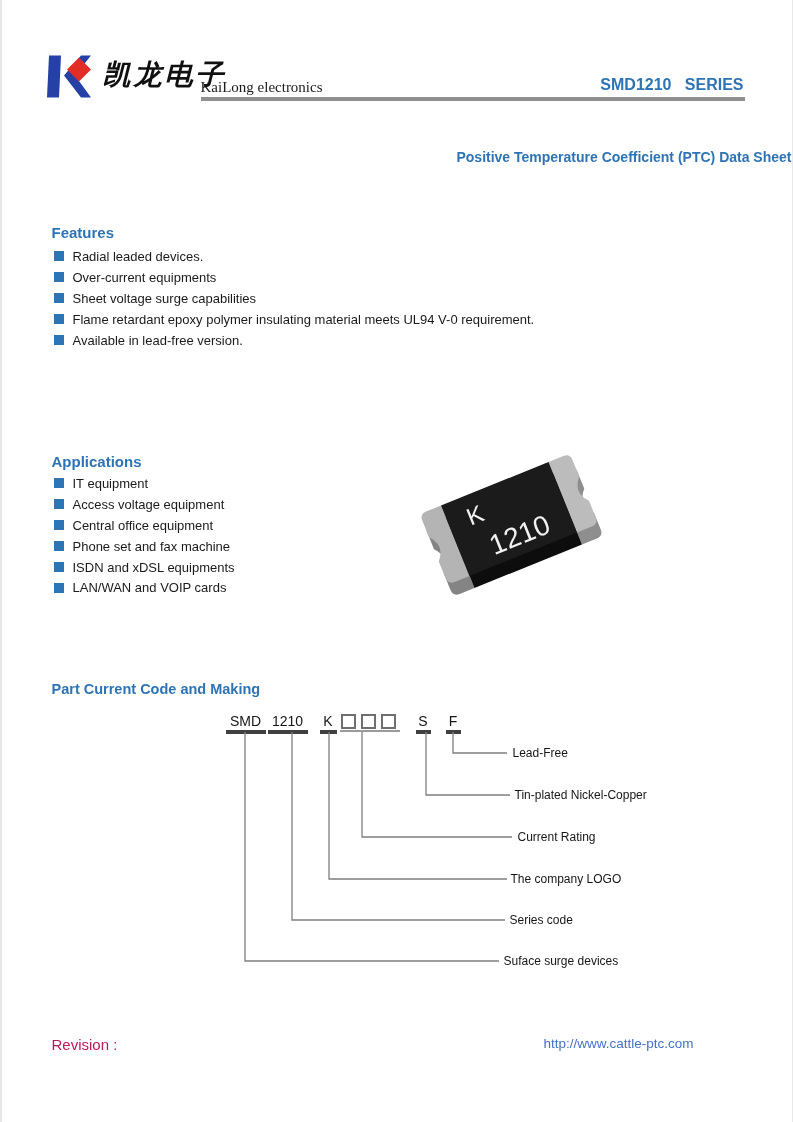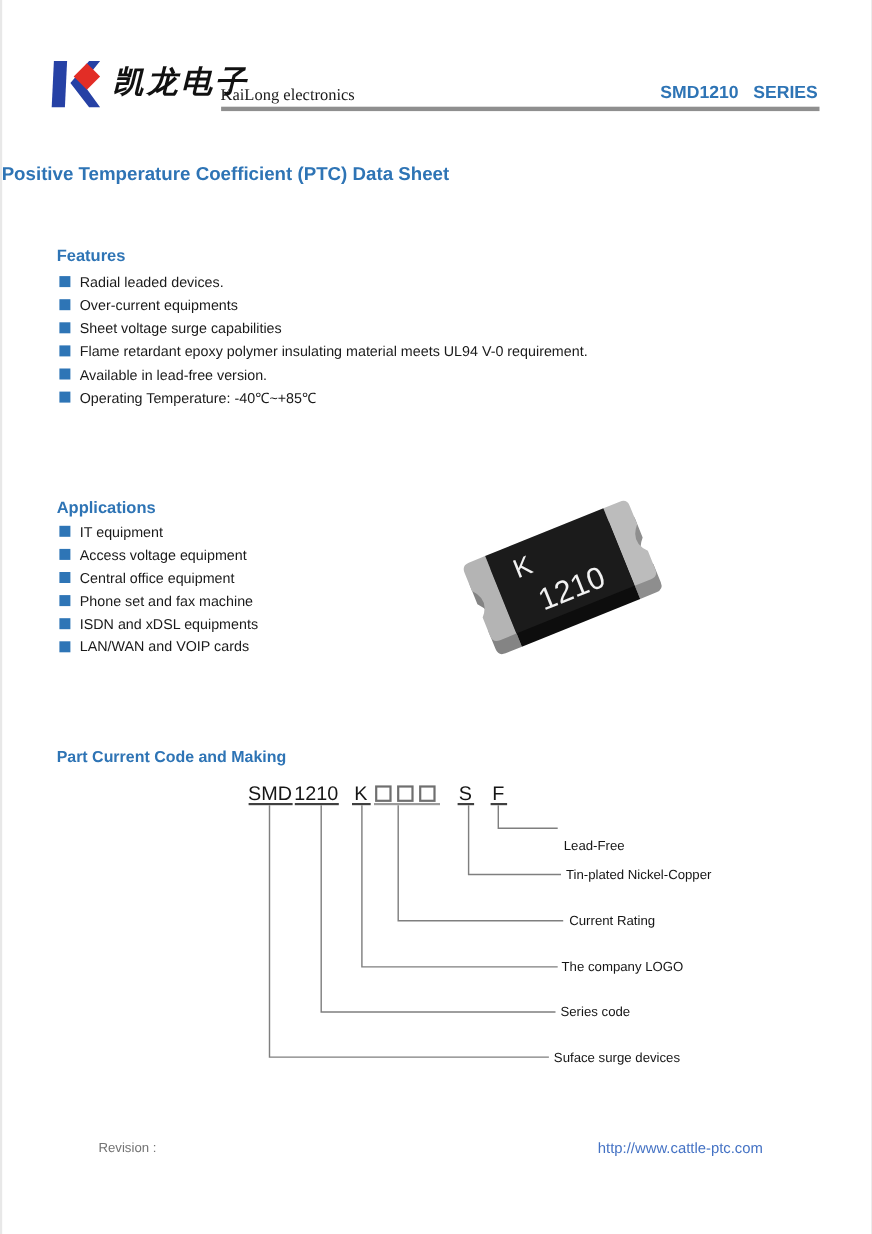--- a/index.html
+++ b/index.html
@@ -15,57 +15,57 @@
   #logo-svg{position:absolute;left:44px;top:53px;width:52px;height:47px;}
   #cn-name{position:absolute;left:101px;top:56px;font-size:28px;font-weight:bold;
     font-family:"DejaVu Sans", sans-serif;letter-spacing:3px;color:#111;font-style:italic;}
   #latin-name{position:absolute;left:199px;top:79px;font-size:15px;
     font-family:"Liberation Serif", serif;color:#1a1a1a;}
   #series-name{position:absolute;right:48px;top:76px;font-size:16px;font-weight:bold;
     color:#2E74B5;white-space:pre;}
   #header-rule{position:absolute;left:199px;top:97px;width:544px;height:4px;background:#8f8f8f;}
 
   
-  #doc-title{position:absolute;left:0;top:149px;width:100%;text-align:left;
-    font-size:17px;font-weight:bold;color:#2E74B5;}
+  #doc-title{position:absolute;left:0;top:149px;width:100%;text-align:right;
+    font-size:14px;font-weight:bold;color:#2E74B5;}
 
   
   .sec-head{font-size:15px;font-weight:bold;color:#2E74B5;}
   #features-head{left:50px;top:224px;}
   #applications-head{left:50px;top:453px;}
   #pn-head{left:50px;top:681px;font-size:14.5px;}
 
   
   .blist{position:absolute;left:52px;}
   .blist .row{display:flex;align-items:center;height:20.9px;}
   .bullet{width:10px;height:10px;background:#2E75B6;margin-right:9px;flex:0 0 auto;}
   .btext{font-size:13px;color:#1a1a1a;white-space:nowrap;}
   #features-list{top:246px;}
   #applications-list{top:473px;}
 
   
   #chip-svg{position:absolute;left:408px;top:446px;width:200px;height:152px;}
 
   
-  .pn-seg{position:absolute;top:712px;height:18px;font-size:18px;line-height:18px;
-    color:#161616;border-bottom:2px solid #404040;text-align:center;}
+  .pn-seg{position:absolute;top:712px;height:18px;font-size:14px;line-height:18px;
+    color:#161616;border-bottom:4px solid #404040;text-align:center;}
   #seg-smd{left:224px;width:40px;}
   #seg-series{left:266px;width:40px;}
   #seg-logo{left:318px;width:17px;}
   #seg-plating{left:414px;width:15px;}
   #seg-leadfree{left:444px;width:15px;}
   #seg-boxes{position:absolute;left:339px;top:714px;width:58px;height:16px;display:flex;gap:5px;}
   #seg-boxes .sq{width:11px;height:11px;border:2px solid #6f6f6f;background:#fff;}
   #seg-boxes-underline{position:absolute;left:338px;top:730px;width:60px;height:2px;background:#9a9a9a;}
 
   #pn-lines{position:absolute;left:200px;top:731px;width:520px;height:246px;}
   .pn-label{position:absolute;font-size:12px;color:#161616;white-space:nowrap;}
 
   
-  #revision{position:absolute;left:50px;top:1036px;font-size:12px;color:#737373;margin-left:38px;}
+  #revision{position:absolute;left:50px;top:1036px;font-size:15px;color:#be185d;}
   #site-url{position:absolute;left:542px;top:1036px;font-size:13.5px;color:#4472C4;
     text-decoration:none;}
 </style>
 </head>
 <body>
 
 <div id="page">
 
   <div>
     <svg id="logo-svg" viewBox="0 0 52 44">
@@ -95,24 +95,20 @@
         <span class="bullet"></span>
         <span class="btext">Sheet voltage surge capabilities</span>
       </div>
     <div class="row">
         <span class="bullet"></span>
         <span class="btext">Flame retardant epoxy polymer insulating material meets UL94 V-0 requirement.</span>
       </div>
     <div class="row">
         <span class="bullet"></span>
         <span class="btext">Available in lead-free version.</span>
-      </div>
-    <div class="row">
-        <span class="bullet"></span>
-        <span class="btext">Operating Temperature: -40℃~+85℃</span>
       </div>
   </div>
 
   <div class="abs sec-head" id="applications-head">Applications</div>
   <div class="blist" id="applications-list">
     <div class="row">
         <span class="bullet"></span>
         <span class="btext">IT equipment</span>
       </div>
     <div class="row">
@@ -172,21 +168,21 @@
     <g stroke="#7f7f7f" stroke-width="1.3" fill="none">
       <path d="M 251,1 V 22 H 305"></path>
       <path d="M 224,1 V 64 H 308"></path>
       <path d="M 160,1 V 106 H 310"></path>
       <path d="M 127,1 V 148 H 305"></path>
       <path d="M 90,1 V 189 H 303"></path>
       <path d="M 43,1 V 230 H 297"></path>
     </g>
   </svg>
 
-  <div class="pn-label" style="left:511px;top:762px;">Lead-Free</div>
+  <div class="pn-label" style="left:511px;top:746px;">Lead-Free</div>
   <div class="pn-label" style="left:513px;top:788px;">Tin-plated Nickel-Copper</div>
   <div class="pn-label" style="left:516px;top:830px;">Current Rating</div>
   <div class="pn-label" style="left:509px;top:872px;">The company LOGO</div>
   <div class="pn-label" style="left:508px;top:913px;">Series code</div>
   <div class="pn-label" style="left:502px;top:954px;">Suface surge devices</div>
 
   <div id="revision">Revision :</div>
   <a id="site-url" href="#">http://www.cattle-ptc.com</a>
 
 </div>

